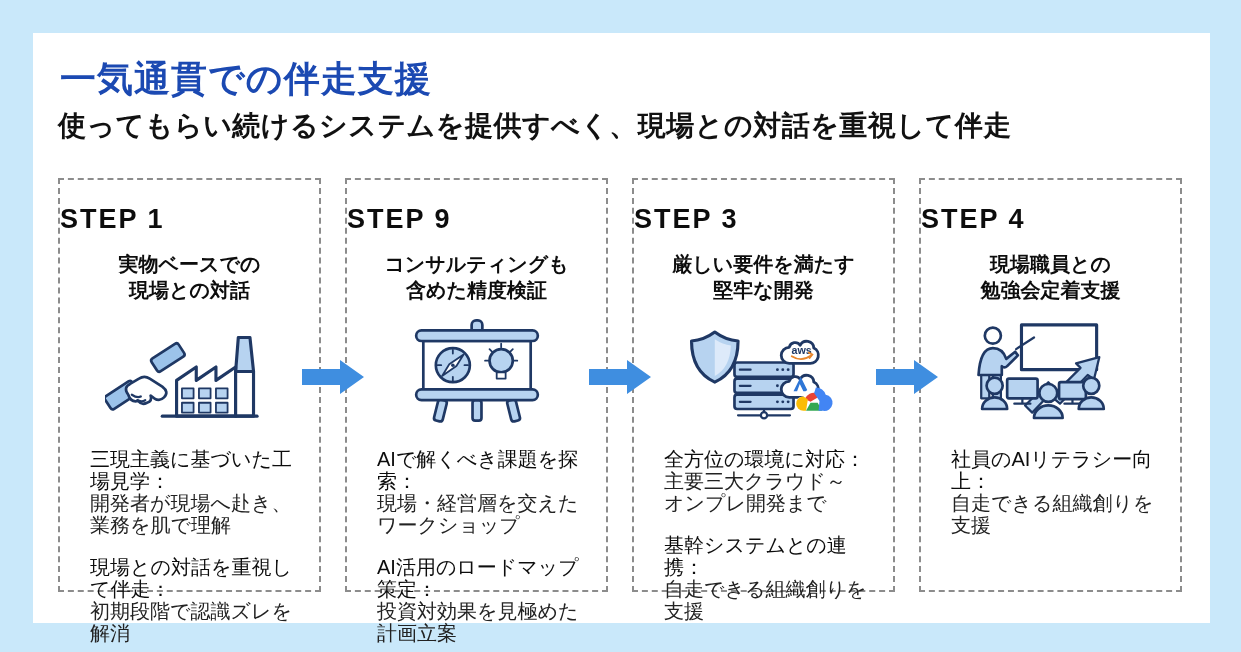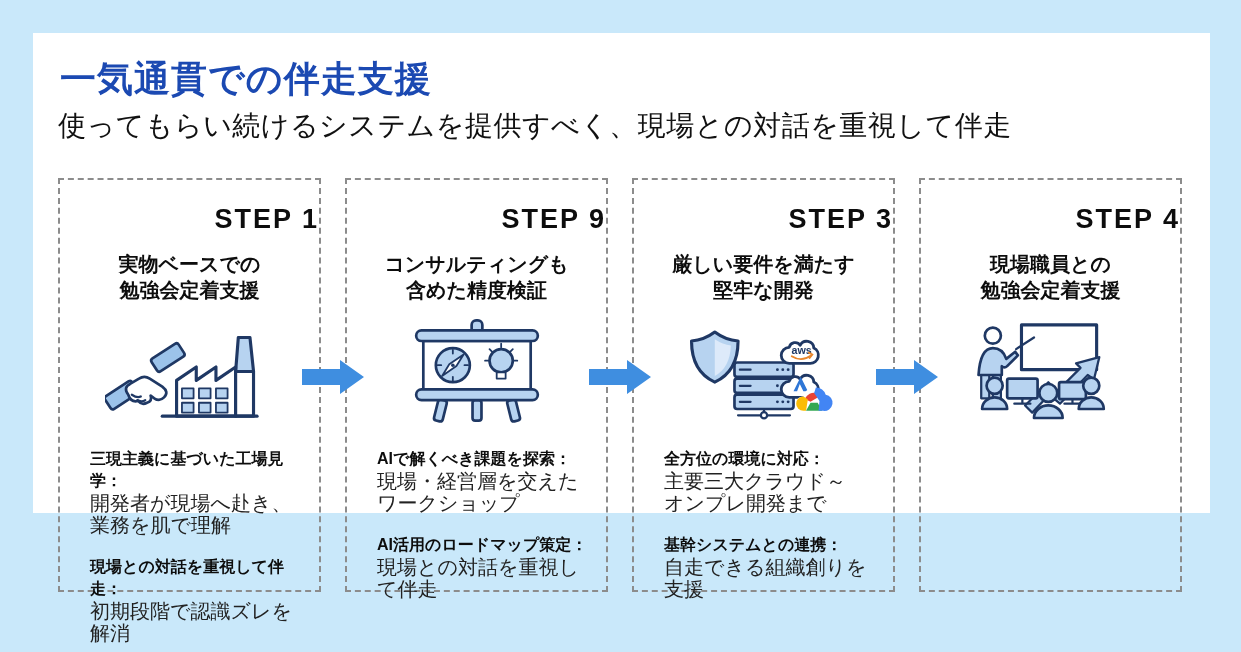--- a/index.html
+++ b/index.html
@@ -5,67 +5,67 @@
   * { margin:0; padding:0; box-sizing:border-box; }
   html,body { width:1241px; height:652px; }
   body {
     background:#c9e8fa;
     font-family:"Liberation Sans","DejaVu Sans",sans-serif;
     position:relative;
     overflow:hidden;
   }
   .panel {
     position:absolute; left:33px; top:33px;
-    width:1177px; height:480px;
+    width:1177px; height:590px;
     background:#ffffff;
   }
   .page-title {
     position:absolute; left:27px; top:22px;
     font-size:36px; font-weight:bold; color:#1b49b2;
     letter-spacing:1px;
   }
   .page-subtitle {
     position:absolute; left:25px; top:74px;
-    font-size:28px; font-weight:normal; color:#111111;
+    font-size:28px; font-weight:bold; color:#111111;
     letter-spacing:0.5px;
   }
   .steps {
     position:absolute; left:25px; top:145px;
     width:1127px; height:414px;
   }
   .step-box {
     position:absolute; top:0;
     width:263px; height:414px;
     border:2px dashed #8c8c8c;
   }
   .step-box.s0 { left:0; }
   .step-box.s1 { left:287px; }
   .step-box.s2 { left:574px; }
   .step-box.s3 { left:861px; }
   .step-label {
-    margin-top:24px; text-align:right;
+    margin-top:24px; text-align:left;
     font-size:27px; font-weight:bold; color:#0d0d0d;
     letter-spacing:2px;
   }
   .step-title {
     margin-top:16px; text-align:center;
     font-size:20px; font-weight:bold; color:#0d0d0d;
     line-height:26px; white-space:pre-line;
   }
   .step-icon {
     position:absolute; top:138px; left:50%;
     transform:translateX(-50%);
     width:170px; height:106px;
   }
   .bullets {
     position:absolute; top:268px; left:30px; right:12px;
   }
   .bullet-group { margin-bottom:20px; }
   .bullet-heading {
-    font-size:16px; font-weight:bold; color:#0d0d0d; line-height:22px;
+    font-size:20px; font-weight:normal; color:#0d0d0d; line-height:22px;
   }
   .bullet-body {
     font-size:20px; color:#222222; line-height:22px; white-space:pre-line;
   }
   .flow-arrow {
     position:absolute; top:182px; width:62px; height:34px;
   }
   .flow-arrow.a0 { left:244px; }
   .flow-arrow.a1 { left:531px; }
   .flow-arrow.a2 { left:818px; }
@@ -76,21 +76,21 @@
 
 <div class="panel">
   <h1 class="page-title">一気通貫での伴走支援</h1>
   <h2 class="page-subtitle">使ってもらい続けるシステムを提供すべく、現場との対話を重視して伴走</h2>
 
   <div class="steps">
 
     <div class="step-box s0">
       <div class="step-label">STEP 1</div>
       <div class="step-title">実物ベースでの
-勉強会定着支援</div>
+現場との対話</div>
       <svg class="step-icon" viewBox="0 0 190 115">
         <g stroke="#1f3864" stroke-linejoin="round" stroke-linecap="round">
           <path d="M146,58 L149,20 L162,20 L166,58 Z" fill="#b7d3f0" stroke-width="3.5"></path>
           <path d="M80,108 V68 L102,53 V68 L124,53 V68 L146,53 V108 Z" fill="#ffffff" stroke-width="3.5"></path>
           <path d="M146,108 V58 H166 V108 Z" fill="#ffffff" stroke-width="3.5"></path>
           <rect x="86" y="77" width="13" height="11" fill="#b7d3f0" stroke-width="2"></rect>
           <rect x="105" y="77" width="13" height="11" fill="#b7d3f0" stroke-width="2"></rect>
           <rect x="124" y="77" width="13" height="11" fill="#b7d3f0" stroke-width="2"></rect>
           <rect x="86" y="93" width="13" height="11" fill="#b7d3f0" stroke-width="2"></rect>
           <rect x="105" y="93" width="13" height="11" fill="#b7d3f0" stroke-width="2"></rect>
@@ -145,21 +145,21 @@
         </g>
       </svg>
       <div class="bullets">
         <div class="bullet-group">
           <div class="bullet-heading">AIで解くべき課題を探索：</div>
           <div class="bullet-body">現場・経営層を交えた
 ワークショップ</div>
         </div>
         <div class="bullet-group">
           <div class="bullet-heading">AI活用のロードマップ策定：</div>
-          <div class="bullet-body">現場との対話を重視して伴走</div>
+          <div class="bullet-body">投資対効果を見極めた計画立案</div>
         </div>
       </div>
     </div>
 
     <div class="step-box s2">
       <div class="step-label">STEP 3</div>
       <div class="step-title">厳しい要件を満たす
 堅牢な開発</div>
       <svg class="step-icon" viewBox="0 0 190 115">
         <g stroke="#1f3864" stroke-linejoin="round" stroke-linecap="round">
@@ -238,20 +238,24 @@
           <line x1="110" y1="94" x2="128" y2="94" stroke-width="2.5"></line>
           <circle cx="32" cy="74" r="9" fill="#b7d3f0" stroke-width="3"></circle>
           <path d="M18,100 a14,13 0 0 1 28,0 z" fill="#b7d3f0" stroke-width="3"></path>
           <circle cx="140" cy="74" r="9" fill="#b7d3f0" stroke-width="3"></circle>
           <path d="M126,100 a14,13 0 0 1 28,0 z" fill="#b7d3f0" stroke-width="3"></path>
           <circle cx="92" cy="82" r="10" fill="#b7d3f0" stroke-width="3"></circle>
           <path d="M76,110 a16,14 0 0 1 32,0 z" fill="#b7d3f0" stroke-width="3"></path>
         </g>
       </svg>
       <div class="bullets">
+        <div class="bullet-group">
+          <div class="bullet-heading">社員のAIリテラシー向上：</div>
+          <div class="bullet-body">自走できる組織創りを支援</div>
+        </div>
       </div>
     </div>
 
     <svg class="flow-arrow a0" viewBox="0 0 62 34">
       <polygon points="0,9 38,9 38,0 62,17 38,34 38,25 0,25" fill="#3f8ee0"></polygon>
     </svg>
     <svg class="flow-arrow a1" viewBox="0 0 62 34">
       <polygon points="0,9 38,9 38,0 62,17 38,34 38,25 0,25" fill="#3f8ee0"></polygon>
     </svg>
     <svg class="flow-arrow a2" viewBox="0 0 62 34">

